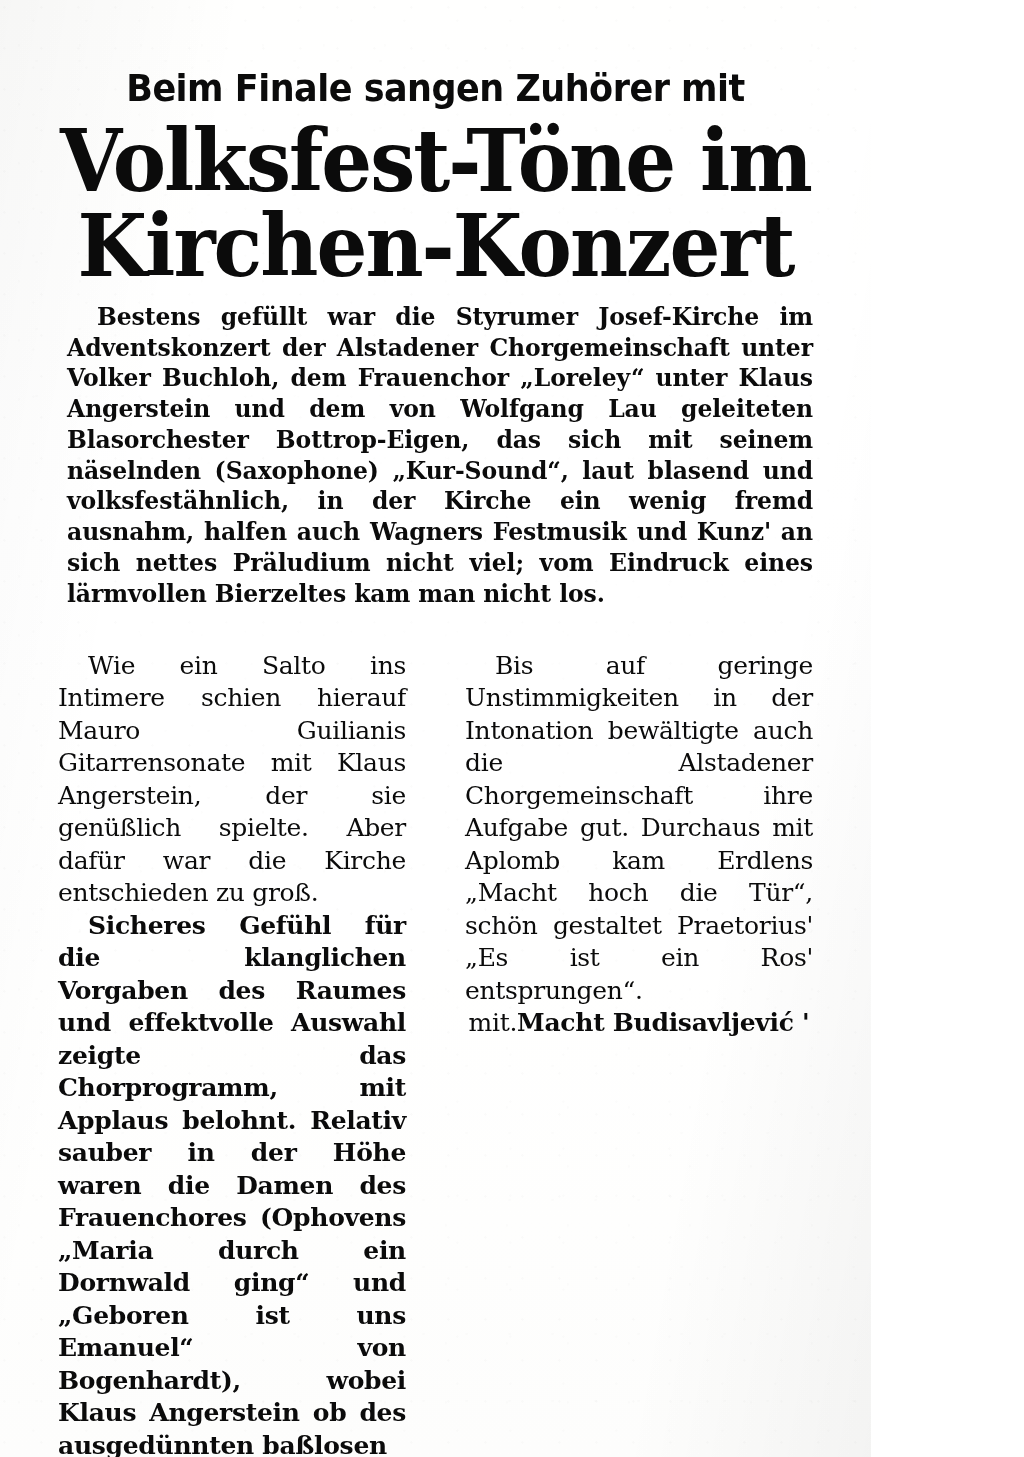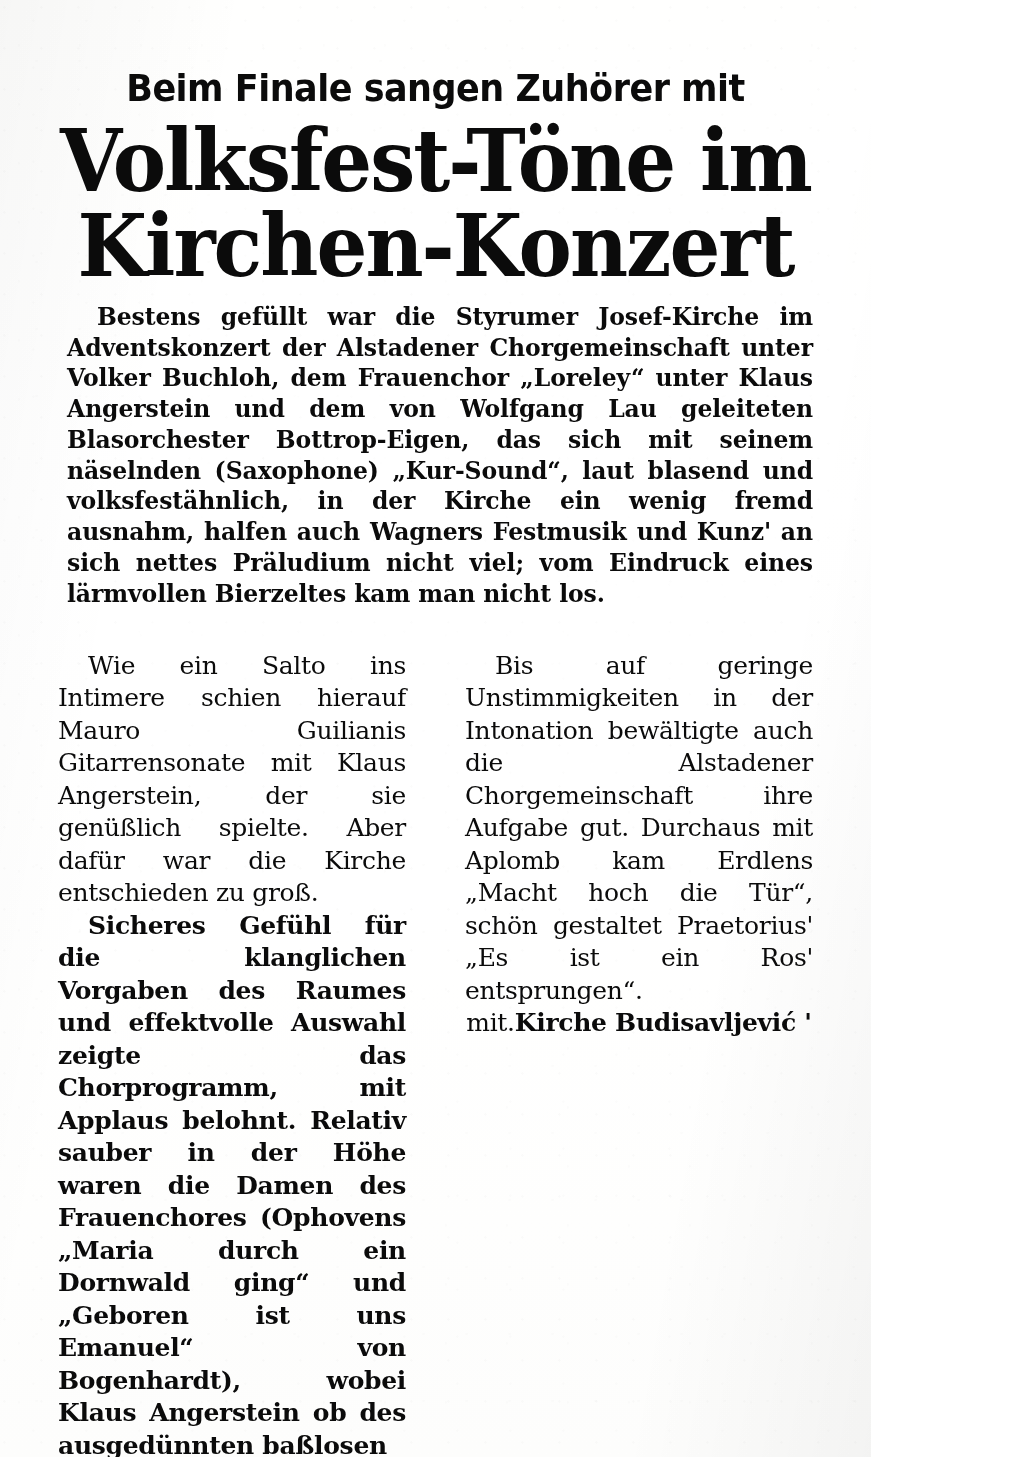--- a/index.html
+++ b/index.html
@@ -135,17 +135,17 @@
 
   <div class="columns">
     <div class="col">
       <p>Wie ein Salto ins Intimere schien hierauf Mauro Guilianis Gitarrensonate mit Klaus Angerstein, der sie genüßlich spielte. Aber dafür war die Kirche entschieden zu groß.</p>
       <p>Sicheres Gefühl für die klanglichen Vorgaben des Raumes und effektvolle Auswahl zeigte das Chorprogramm, mit Applaus belohnt. Relativ sauber in der Höhe waren die Damen des Frauenchores (Ophovens „Maria durch ein Dornwald ging“ und „Geboren ist uns Emanuel“ von Bogenhardt), wobei Klaus Angerstein ob des ausgedünnten baßlosen</p>
     </div>
     <div class="col">
       <p>Bis auf geringe Unstimmigkeiten in der Intonation bewältigte auch die Alstadener Chorgemeinschaft ihre Aufgabe gut. Durchaus mit Aplomb kam Erdlens „Macht hoch die Tür“, schön gestaltet Praetorius' „Es ist ein Ros' entsprungen“.</p>
       <div class="last-line-wrap">
         <span class="tail">mit.</span>
-        <span class="signature">Kirche Budisavljević '</span>
+        <span class="signature">Macht Budisavljević '</span>
       </div>
     </div>
   </div>
 </div>
 
 </body></html>

